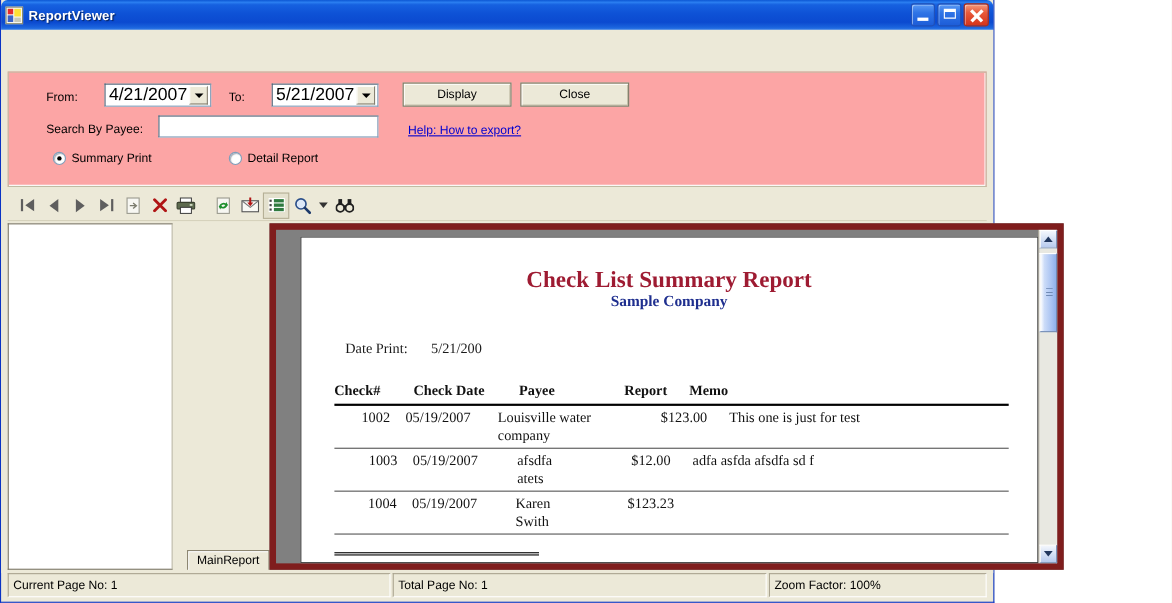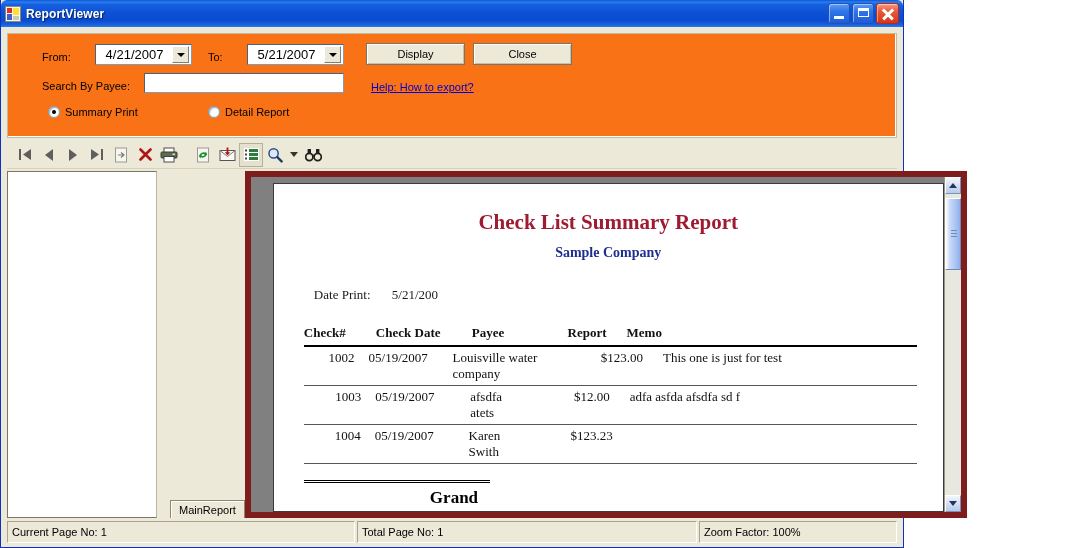--- a/index.html
+++ b/index.html
@@ -99,40 +99,41 @@
     padding: 6px 6px 0 6px;
     display: flex;
     flex-direction: column;
     min-height: 0;
   }
 
   
   .filter-panel {
     flex: 0 0 105px;
     border: 1px solid #c0bca4;
-    background: #f97316;
+    background: #fca5a5;
     position: relative;
     box-shadow: inset -1px -1px 0 #ffffff;
+    margin-top: 32px;
   }
   .lbl {
     font-size: 11px;
     color: #000000;
     white-space: nowrap;
   }
   .abs { position: absolute; }
 
   .combo {
     height: 21px;
     background: #ffffff;
     border: 1px solid #7f9db9;
     border-top-color: #4d6277;
     border-left-color: #4d6277;
     display: flex;
     align-items: center;
-    font-size: 13px;
+    font-size: 16px;
     padding-left: 3px;
     color: #000;
   }
   .combo .val { flex: 1 1 auto; text-align: center; padding-right: 2px; }
   .combo .arrowbox {
     width: 17px; height: 17px;
     margin-right: 2px;
     background: #ece9d8;
     border: 1px solid #ffffff;
     border-right-color: #868071;
@@ -299,21 +300,20 @@
     font-size: 21px;
     font-weight: bold;
     margin-top: 26px;
   }
   .rpt-sub {
     text-align: center;
     color: #1f2f8f;
     font-family: "Liberation Serif", serif;
     font-size: 14px;
     font-weight: bold;
-    margin-top: 10px;
   }
   .rpt-dateline {
     margin-top: 26px;
     margin-left: 40px;
     font-family: "Liberation Serif", serif;
     font-size: 13px;
     color: #1a1a1a;
     display: flex;
   }
   .rpt-dateline .dl-label { width: 78px; }

